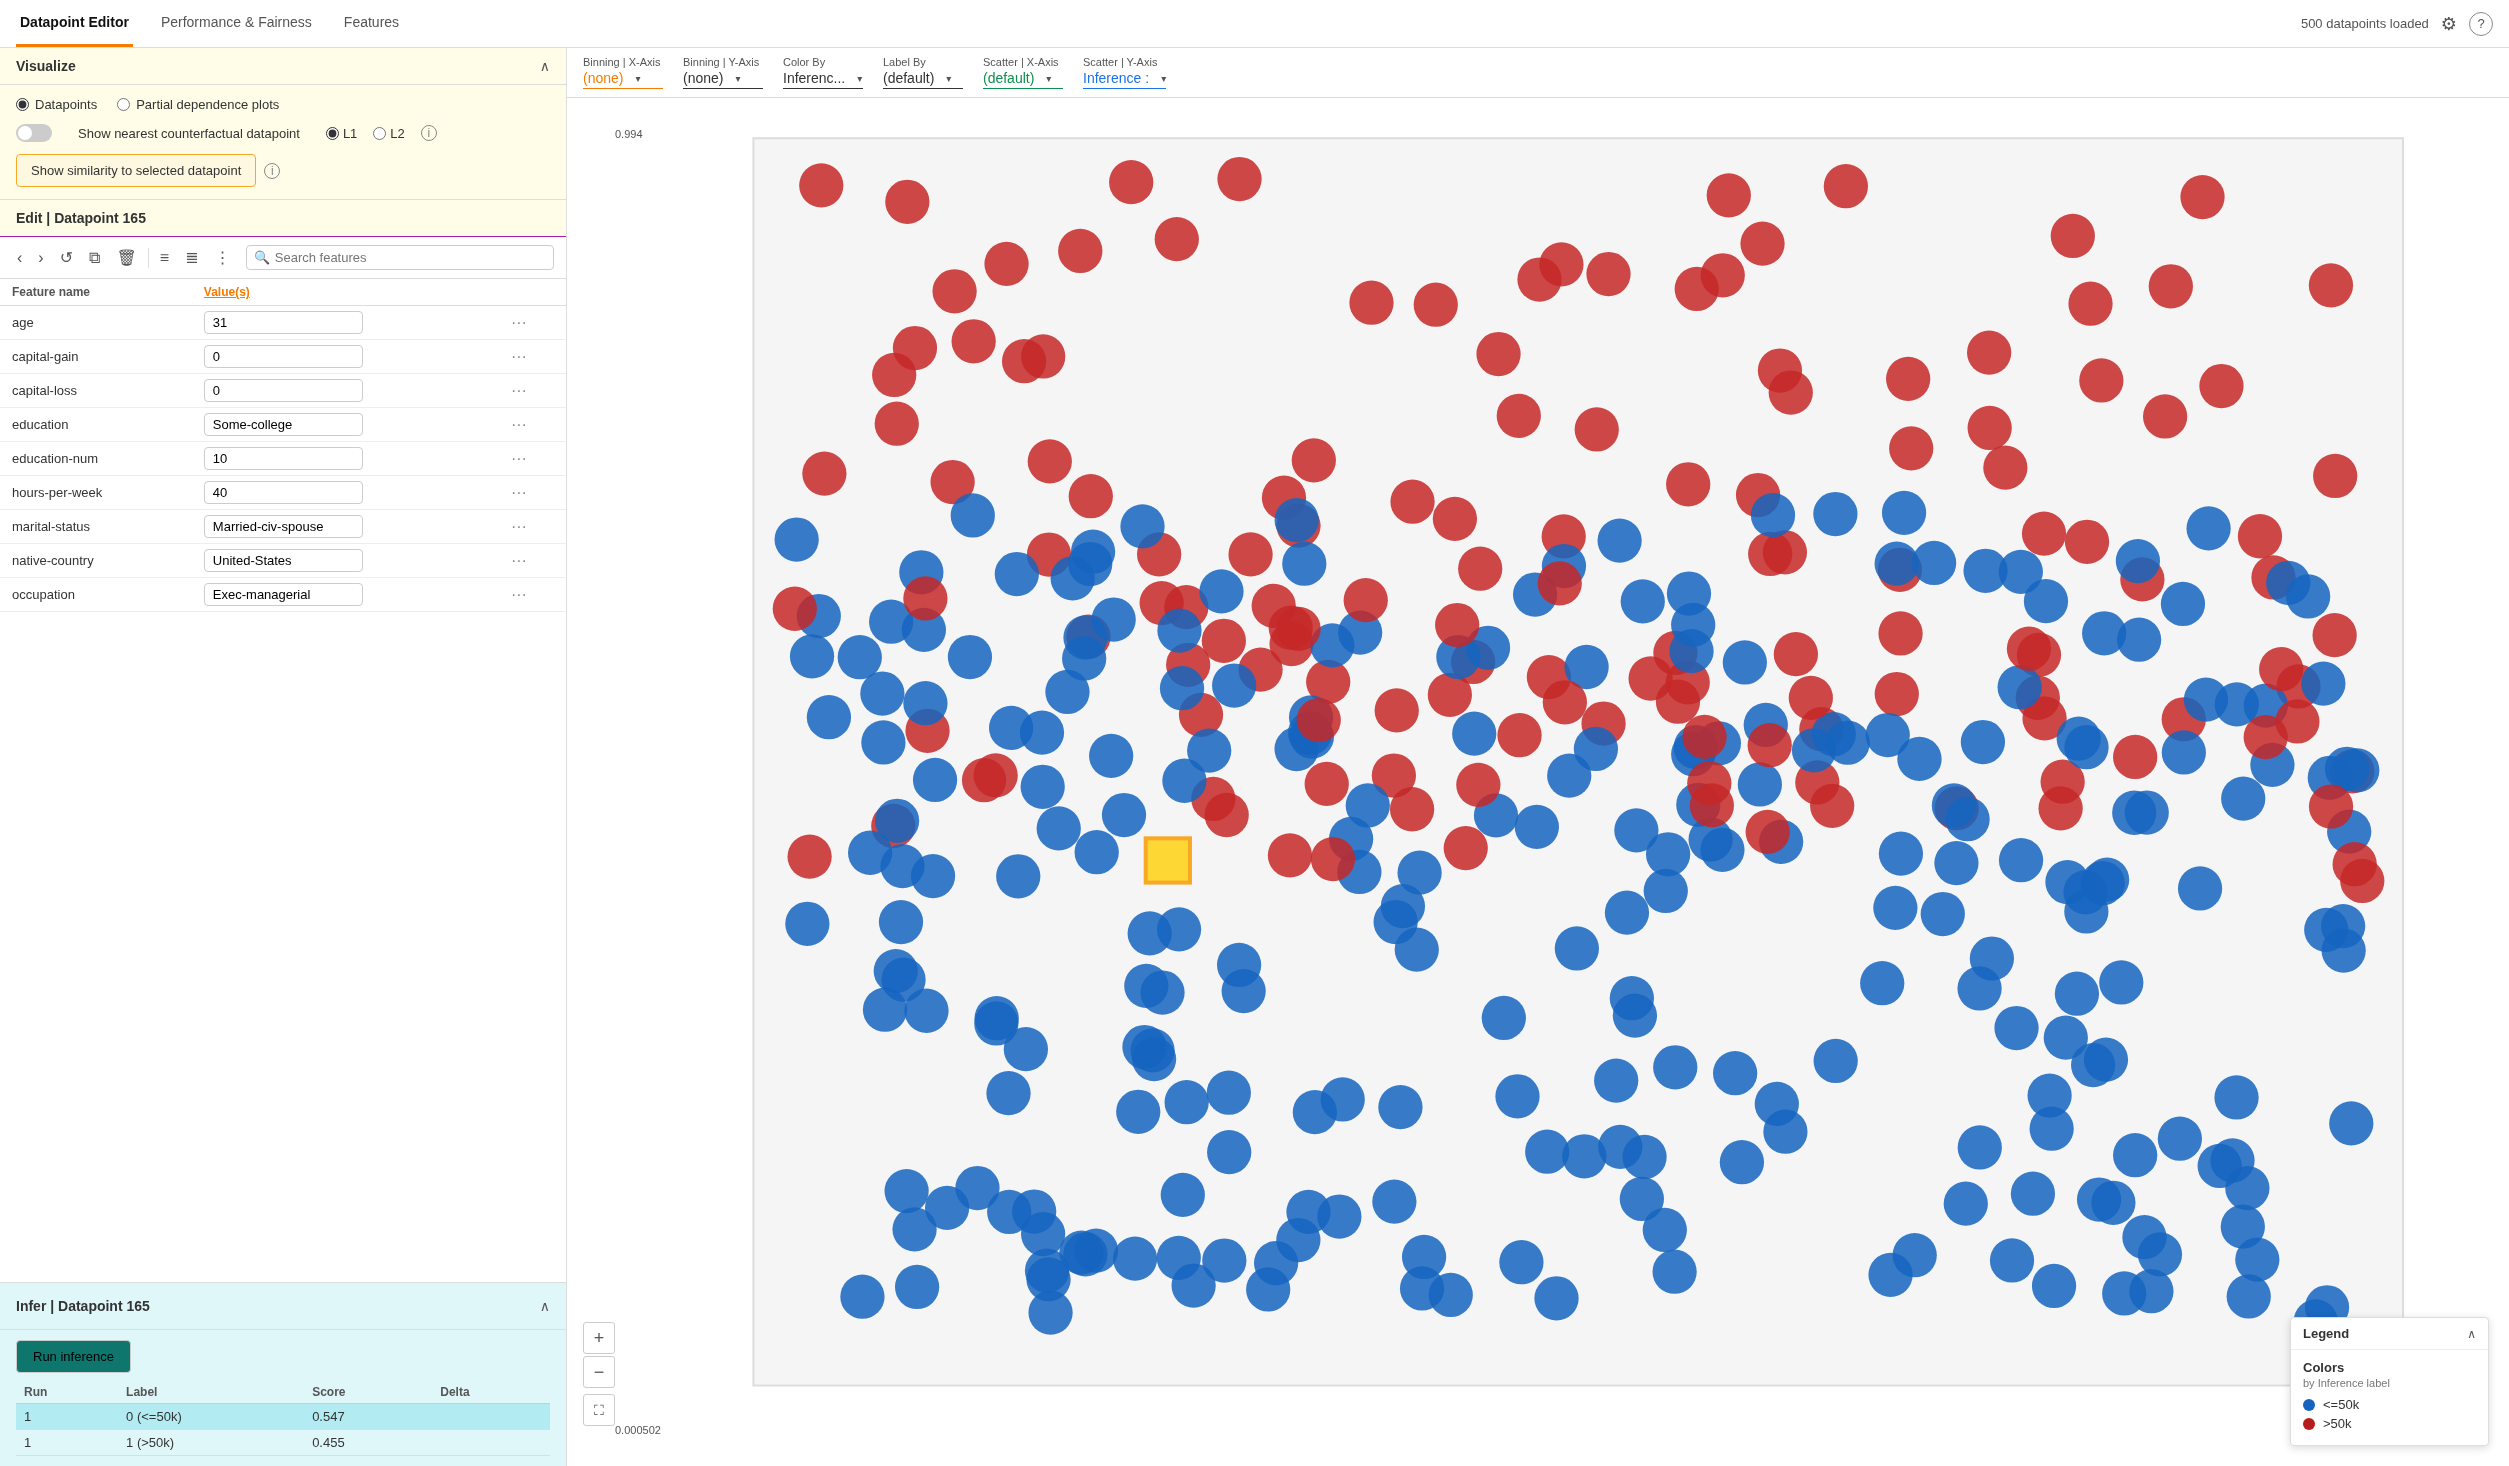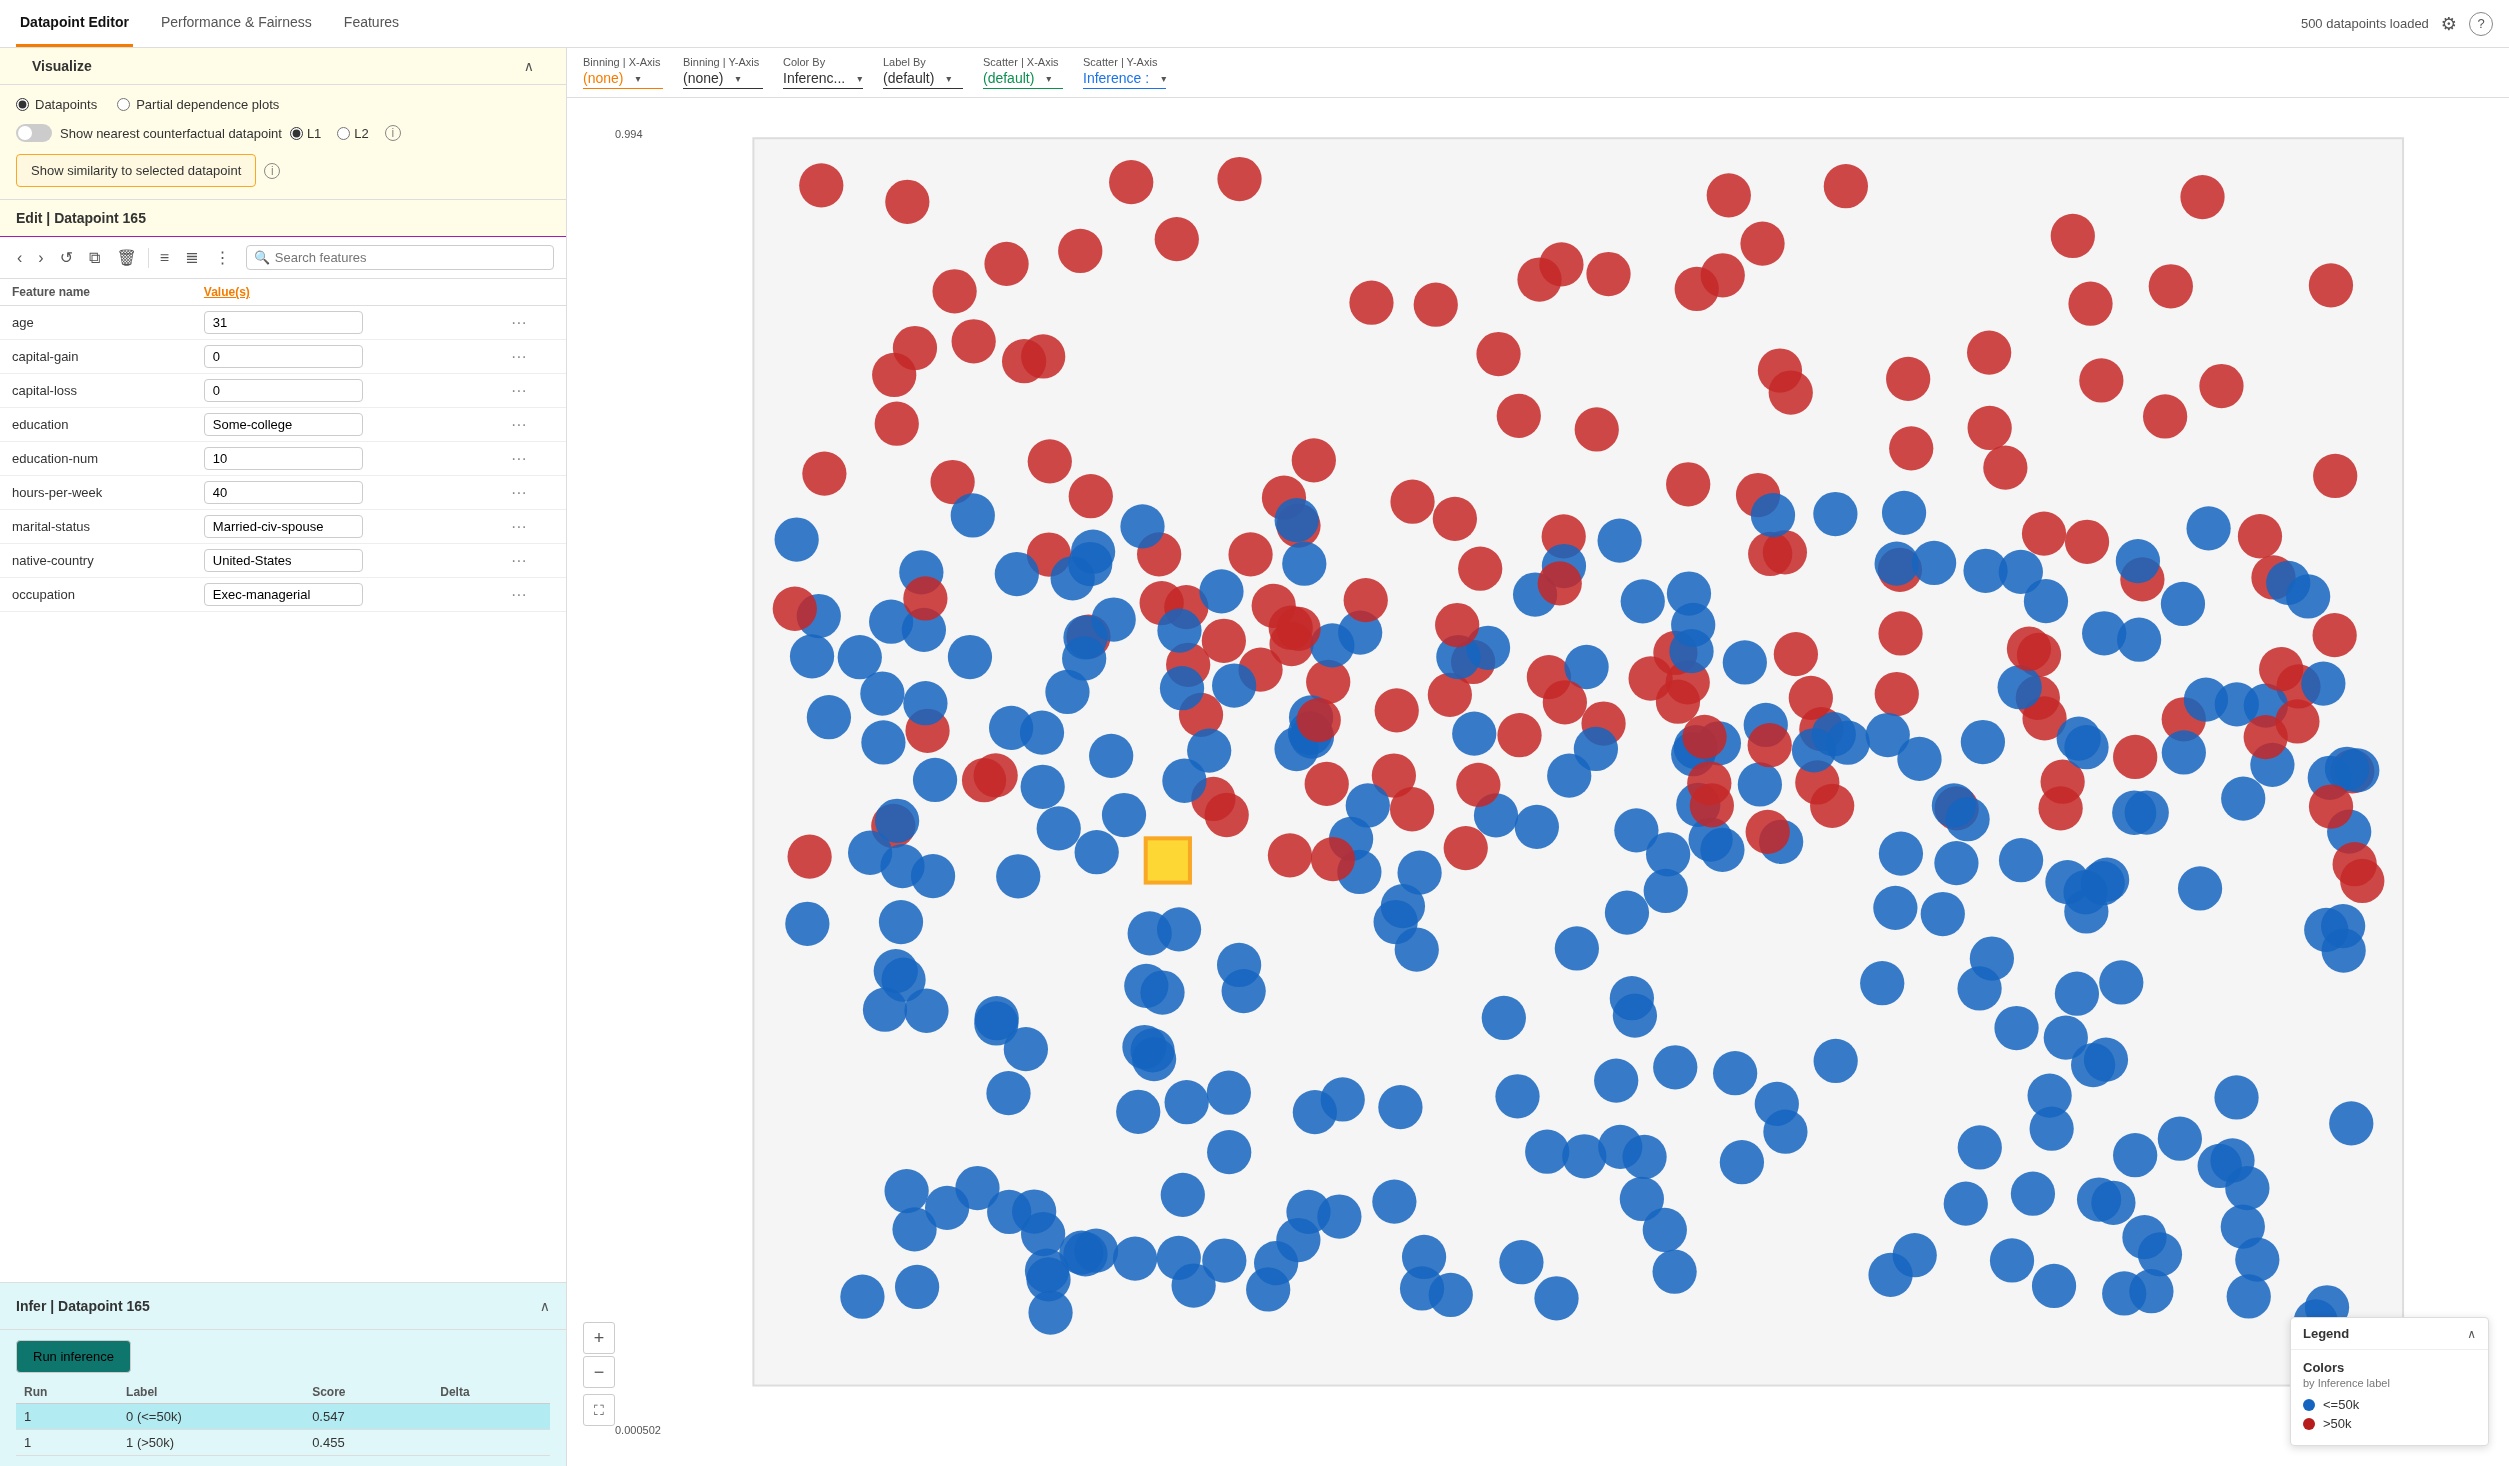--- a/index.html
+++ b/index.html
@@ -21,29 +21,29 @@
 
     
     .main { display: flex; flex: 1; overflow: hidden; }
 
     
     .left-panel { width: 567px; min-width: 567px; border-right: 1px solid #ddd; display: flex; flex-direction: column; overflow: hidden; }
 
     
     .section-header {
       display: flex; align-items: center; justify-content: space-between;
-      padding: 10px 32px; background: #fffde7; border-bottom: 1px solid #ddd;
+      padding: 10px 16px; background: #fffde7; border-bottom: 1px solid #ddd;
       font-weight: bold; font-size: 14px;
     }
     .section-body { padding: 12px 16px; border-bottom: 1px solid #ddd; background: #fffde7; }
     .radio-group { display: flex; align-items: center; gap: 20px; margin-bottom: 12px; }
     .radio-item { display: flex; align-items: center; gap: 6px; cursor: pointer; font-size: 13px; }
     .radio-item input[type="radio"] { accent-color: #333; }
 
-    .toggle-row { display: flex; align-items: center; gap: 8px; margin-bottom: 12px; }
+    .toggle-row { display: flex; align-items: center; gap: 26px; margin-bottom: 12px; }
     .toggle { width: 36px; height: 18px; background: #ccc; border-radius: 9px; position: relative; cursor: pointer; }
     .toggle-knob { width: 14px; height: 14px; background: #fff; border-radius: 50%; position: absolute; top: 2px; left: 2px; transition: left 0.2s; }
     .norm-radio { display: flex; align-items: center; gap: 16px; }
     .norm-item { display: flex; align-items: center; gap: 4px; font-size: 13px; }
     .norm-item input[type="radio"] { accent-color: #333; }
     .info-icon { color: #888; font-size: 12px; cursor: pointer; border: 1px solid #888; border-radius: 50%; width: 16px; height: 16px; display: inline-flex; align-items: center; justify-content: center; }
 
     .similarity-btn {
       background: #fff8e1; border: 1px solid #f9a825; color: #333;
       padding: 8px 14px; border-radius: 4px; cursor: pointer; font-size: 13px;

